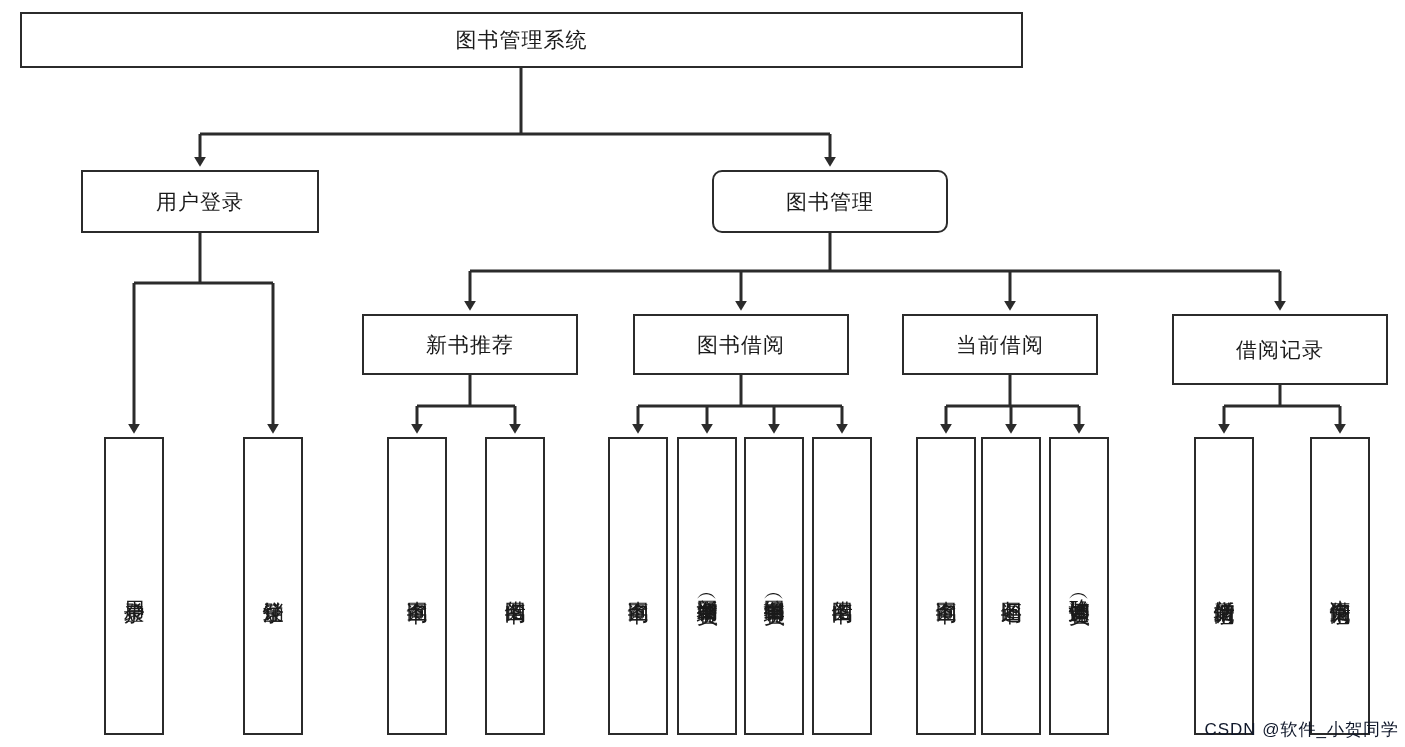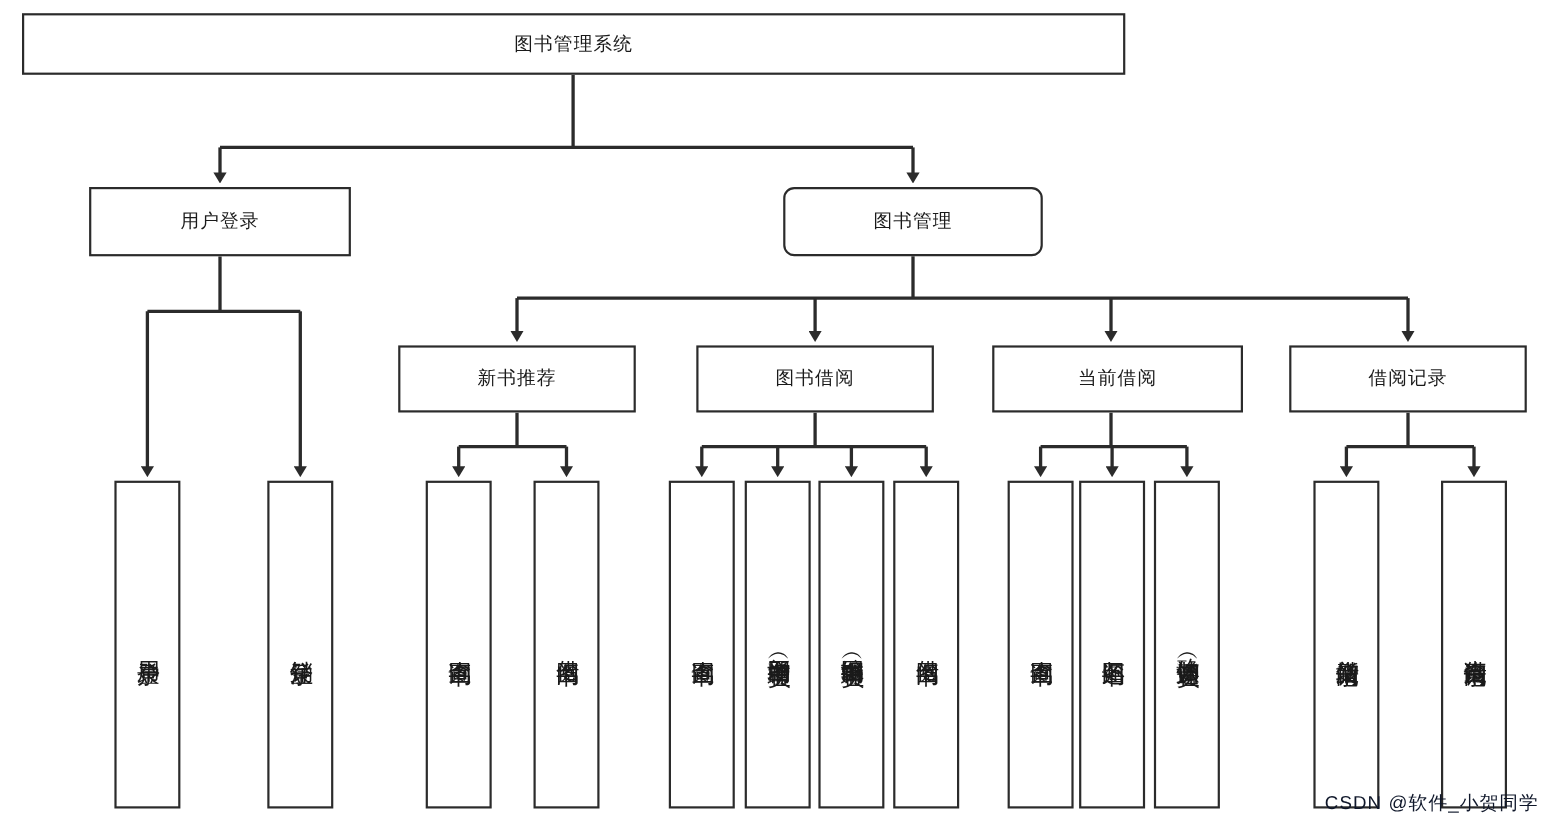--- a/index.html
+++ b/index.html
@@ -3,21 +3,21 @@
 <meta charset="utf-8">
 <style>
   html,body{margin:0;padding:0;background:#ffffff;}
   body{width:1405px;height:747px;overflow:hidden;
        font-family:"Liberation Sans","DejaVu Sans",sans-serif;}
   #diagram-root{position:relative;width:1405px;height:747px;background:#fff;}
   svg.edges{position:absolute;left:0;top:0;width:1405px;height:747px;}
   .node{position:absolute;box-sizing:border-box;background:#ffffff;
         border:2px solid #2b2b2b;display:flex;align-items:center;
         justify-content:center;color:#1a1a1a;}
-  .node.horiz{font-size:17px;line-height:1.1;letter-spacing:1px;}
+  .node.horiz{font-size:21px;line-height:1.1;letter-spacing:1px;}
   .node.vert{font-size:21px;line-height:1.25;letter-spacing:1px;
              writing-mode:vertical-rl;text-orientation:upright;
              padding:6px 0;white-space:nowrap;}
   .node.vert .nlabel{writing-mode:vertical-rl;text-orientation:upright;}
   .watermark{position:absolute;right:6px;bottom:6px;font-size:17px;
              color:#0f172a;letter-spacing:1px;white-space:nowrap;}
 </style>
 </head>
 <body>
 
@@ -83,24 +83,24 @@
   <div class="node horiz" style="left: 712px; top: 170px; width: 236px; height: 63px; border-radius: 10px;">
     <span class="nlabel">图书管理</span>
   </div>
 
   <div class="node horiz" style="left: 633px; top: 314px; width: 216px; height: 61px;">
     <span class="nlabel">图书借阅</span>
   </div>
   <div class="node horiz" style="left: 362px; top: 314px; width: 216px; height: 61px;">
     <span class="nlabel">新书推荐</span>
   </div>
-  <div class="node horiz" style="left: 902px; top: 314px; width: 228px; height: 61px; text-align: right;">
+  <div class="node horiz" style="left: 902px; top: 314px; width: 196px; height: 61px; text-align: right;">
     <span class="nlabel">当前借阅</span>
   </div>
-  <div class="node horiz" style="left: 1172px; top: 314px; width: 216px; height: 61px;">
+  <div class="node horiz" style="left: 1172px; top: 314px; width: 216px; height: 71px;">
     <span class="nlabel">借阅记录</span>
   </div>
 
   <div class="node vert" style="left: 104px; top: 437px; width: 60px; height: 298px;">
     <span class="nlabel">用户登录</span>
   </div>
   <div class="node vert" style="left: 243px; top: 437px; width: 60px; height: 298px;">
     <span class="nlabel">注销登录</span>
   </div>
   <div class="node vert" style="left: 387px; top: 437px; width: 60px; height: 298px;">

